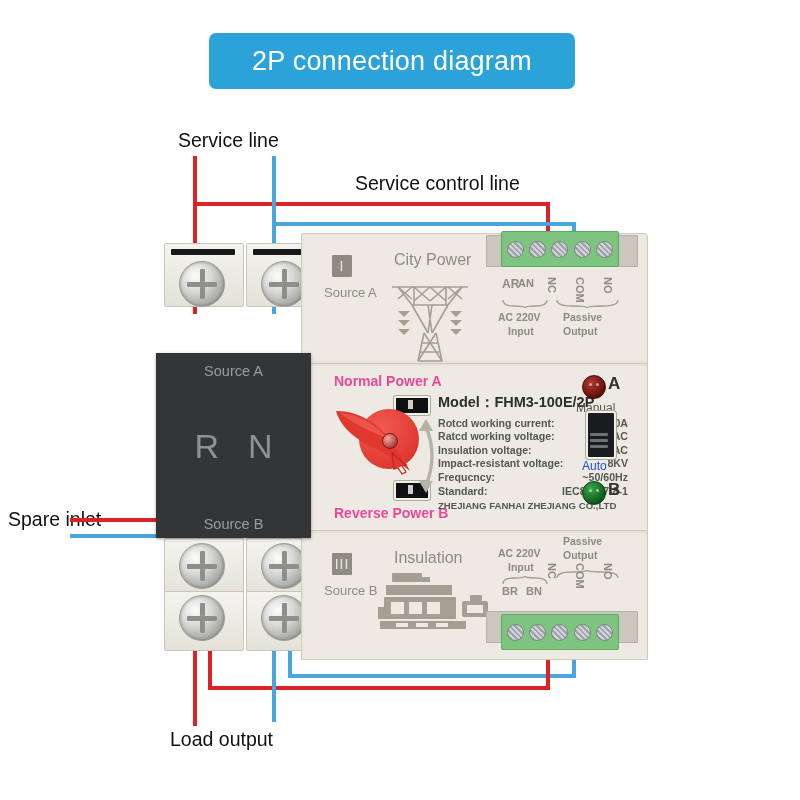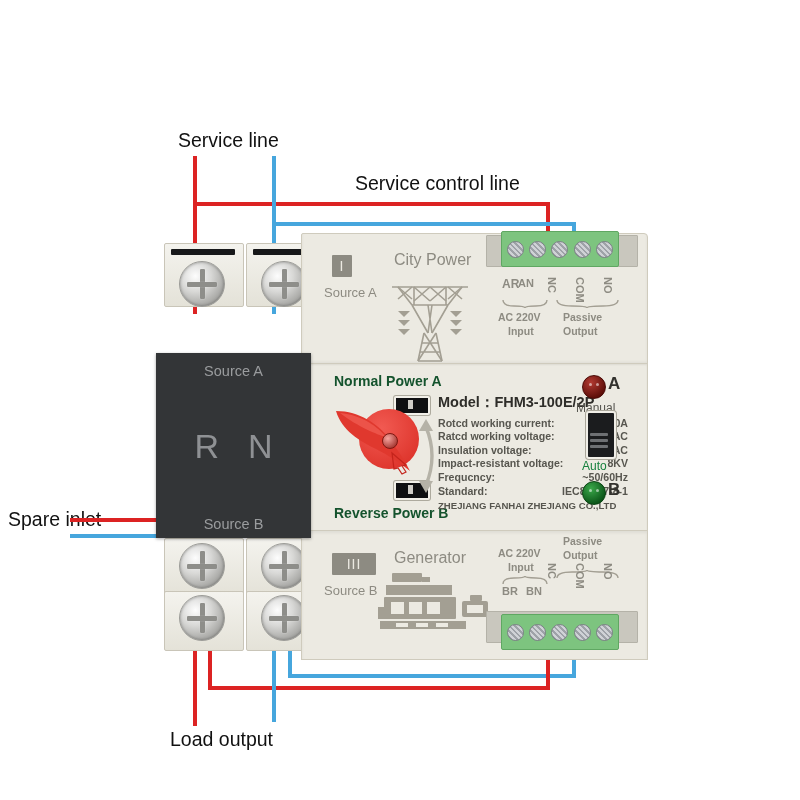--- a/index.html
+++ b/index.html
@@ -64,21 +64,21 @@
   
   .green{position:absolute;background:#7dc47f;border:1px solid #5fa762;border-radius:2px;
          display:flex;align-items:center;justify-content:space-around;padding:0 2px;box-sizing:border-box;}
   .green .gs{width:15px;height:15px;border-radius:50%;
              background:repeating-linear-gradient(45deg,#cfd2d6 0 2px,#9ea2a8 2px 4px);
              border:1px solid #7d8188;}
   .recess{position:absolute;background:#c9c7be;border:1px solid #b4b2a8;border-radius:1px;}
 
   
   .eng{position:absolute;color:#8d8b82;white-space:nowrap;}
-  .eng-dark{position:absolute;color:#14532d;white-space:nowrap;font-weight:bold;}
+  .eng-dark{position:absolute;color:#ec4899;white-space:nowrap;font-weight:bold;}
   .num-box{position:absolute;background:#8d8b82;color:#eceae2;font-size:14px;
            display:flex;align-items:center;justify-content:center;border-radius:1px;letter-spacing:1px;}
 
   
   .spec{position:absolute;left:292px;top:163px;width:190px;color:#57564f;font-size:10.6px;line-height:13.6px;}
   .spec .model{font-size:14.5px;color:#2e2d29;font-weight:bold;margin-bottom:7px;}
   .spec .row{display:flex;justify-content:space-between;font-weight:bold;}
   .spec .co{font-size:9.6px;font-weight:bold;margin-top:.5px;}
 
   
@@ -105,20 +105,23 @@
        border-radius:2px;box-shadow:0 0 0 1px #adaa9e;}
   .ind i{position:absolute;left:12px;top:2px;width:5px;height:9px;background:#f2f0e9;opacity:.85;}
 
   .arr{position:absolute;color:#a6a49a;}
 </style>
 </head>
 <body>
 
 <div id="stage">
 
+  <div class="banner">
+    <span>2P connection diagram</span>
+  </div>
 
   <div class="ann" style="left:178px;top:129px;">Service line</div>
   <div class="ann" style="left:307px;top:172px;margin-left:48px;">Service control line</div>
   <div class="ann" style="left:8px;top:508px;">Spare inlet</div>
   <div class="ann" style="left:170px;top:728px;">Load output</div>
 
   <div class="w wv red" style="left:193px;top:156px;height:46px;"></div>
   <div class="w wh red" style="left:193px;top:202px;width:357px;"></div>
   <div class="w wv red" style="left:546px;top:202px;height:62px;"></div>
 
@@ -292,30 +295,30 @@
         <div class="d" style="left:6px;"></div>
         <div class="d" style="left:13px;"></div>
       </div>
     <div class="eng-dark" style="left:462px;top:141px;font-size:17px;color:#33322e;">A</div>
     <div class="eng" style="left:430px;top:168px;font-size:12px;color:#56554f;">Manual</div>
     <div class="tog">
       <div class="rib" style="top:20px;"></div>
         <div class="rib" style="top:26px;"></div>
         <div class="rib" style="top:32px;"></div>
     </div>
-    <div class="eng" style="left:436px;top:226px;font-size:12px;color:#15803d;">Auto</div>
+    <div class="eng" style="left:436px;top:226px;font-size:12px;color:#1d4ed8;">Auto</div>
     <div class="led b" style="left:436px;top:248px;">
         <div class="d" style="left:6px;"></div>
         <div class="d" style="left:13px;"></div>
       </div>
     <div class="eng-dark" style="left:462px;top:247px;font-size:17px;color:#33322e;">B</div>
 
-    <div class="num-box" style="left:186px;top:320px;width:44px;height:22px;">III</div>
+    <div class="num-box" style="left:186px;top:320px;width:20px;height:22px;">III</div>
     <div class="eng" style="left:178px;top:350px;font-size:13px;">Source B</div>
-    <div class="eng" style="left:248px;top:316px;font-size:16px;">Generator</div>
+    <div class="eng" style="left:248px;top:316px;font-size:16px;">Insulation</div>
 
     <svg style="position:absolute;left:232px;top:338px;" width="120" height="64">
       <g fill="#a39f93">
         <rect x="14" y="2" width="30" height="9" rx="1"></rect>
         <rect x="44" y="6" width="8" height="5"></rect>
         <path d="M8 14 h66 v10 h-66 z"></path>
         <rect x="6" y="26" width="72" height="22" rx="1"></rect>
         <rect x="84" y="30" width="26" height="16" rx="2"></rect>
         <rect x="92" y="24" width="12" height="6" rx="1"></rect>
         <path d="M2 50 h86 v8 h-86 z"></path>

